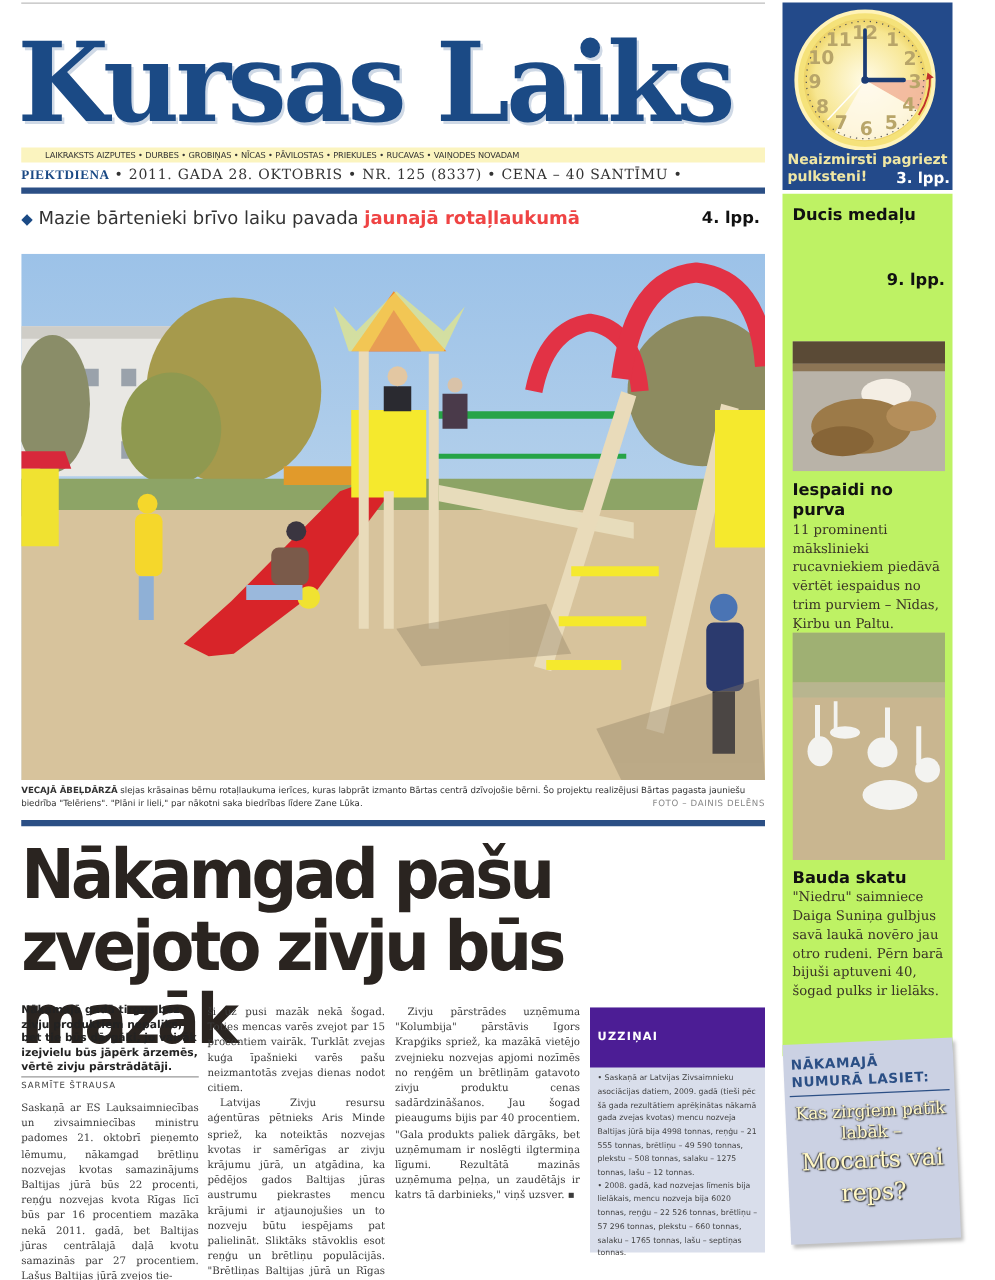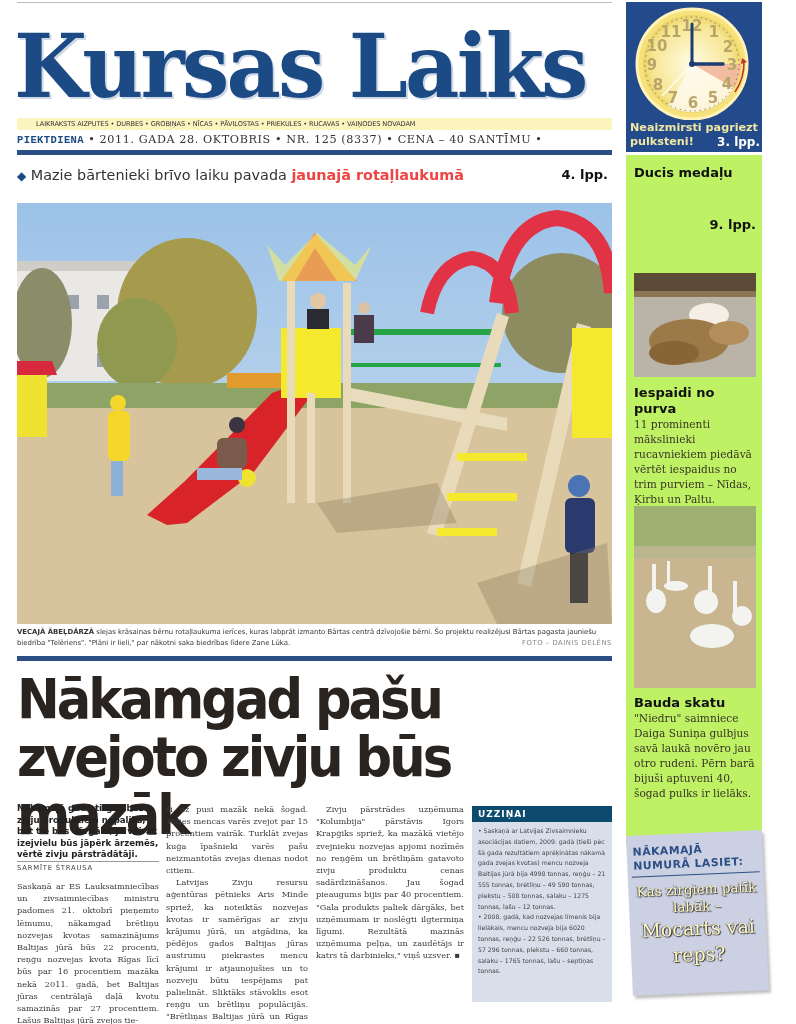--- a/index.html
+++ b/index.html
@@ -4,21 +4,21 @@
 <style>
   html, body { margin: 0; padding: 0; background: #ffffff; }
   body { width: 796px; height: 1024px; position: relative; overflow: hidden; font-family: "DejaVu Serif", serif; color: #222; }
   .abs { position: absolute; }
 
   
   .top-rule { left: 17px; top: 2px; width: 595px; height: 1px; background: #bdbdbd; }
   .logo { left: 14px; top: 20px; width: 600px; font-family: "DejaVu Serif", serif; font-weight: 700; font-size: 88px; line-height: 92px; color: #1b4a85; letter-spacing: -3px; text-shadow: 2px 2px 0 #cfd9e6; white-space: nowrap; transform: scaleX(0.955); transform-origin: left top; }
   .regions { left: 17px; top: 118px; width: 595px; height: 12px; background: #fbf4bf; font-family: "DejaVu Sans", sans-serif; font-size: 6.6px; line-height: 12px; color: #333; padding-left: 19px; box-sizing: border-box; white-space: nowrap; letter-spacing: -0.1px; }
   .dateline { left: 17px; top: 133px; width: 600px; font-size: 11.2px; line-height: 14px; white-space: nowrap; color: #333; letter-spacing: 0.6px; }
-  .dateline .day { font-family: Liberation Mono, monospace; font-weight: 700; color: #1b4a85; letter-spacing: 0.4px; font-size: 10.5px; }
+  .dateline .day { font-family: Liberation Serif, serif; font-weight: 700; color: #1b4a85; letter-spacing: 0.4px; font-size: 10.5px; }
   .blue-bar { left: 17px; top: 150px; width: 595px; height: 5px; background: #2b4f85; }
 
   
   .clock-box { left: 626px; top: 2px; width: 136px; height: 150px; background: #234a8a; }
   .clock-svg { position: absolute; left: 6px; top: 2px; }
   .clock-caption { position: absolute; left: 4px; top: 119px; width: 130px; font-family: "DejaVu Sans", sans-serif; font-weight: 700; font-size: 11.2px; line-height: 14px; color: #f0e7a4; }
   .clock-caption .pg { float: right; color: #ffffff; font-size: 12px; }
 
   
   .rail { left: 626px; top: 155px; width: 136px; height: 690px; background: #bef264; }
@@ -42,21 +42,21 @@
 
   
   .lead { left: 17px; top: 803px; width: 142px; font-family: "DejaVu Sans", sans-serif; font-weight: 700; font-size: 8.6px; line-height: 11.6px; color: #222; }
   .byline-rule { left: 17px; top: 861px; width: 142px; height: 1px; background: #999; }
   .byline { left: 17px; top: 864px; width: 142px; font-family: "DejaVu Sans", sans-serif; font-size: 6.8px; letter-spacing: 0.8px; color: #444; }
   .col { font-family: "DejaVu Serif", serif; font-size: 8.2px; line-height: 12.2px; color: #3b3b3b; text-align: justify; hyphens: auto; }
   .col p { margin: 0; text-indent: 10px; }
   .col p.first { text-indent: 0; }
 
   .fact { left: 472px; top: 806px; width: 140px; height: 196px; background: #d9deeb; }
-  .fact-head { background: #0c4a6e; color: #fff; font-family: "DejaVu Sans", sans-serif; font-weight: 700; font-size: 9px; letter-spacing: 1px; padding: 3px 6px; }
+  .fact-head { background: #4c1d95; color: #fff; font-family: "DejaVu Sans", sans-serif; font-weight: 700; font-size: 9px; letter-spacing: 1px; padding: 19px 6px; }
   .fact-body { padding: 4px 6px; font-family: "DejaVu Sans", sans-serif; font-size: 6.2px; line-height: 10.8px; color: #444; }
   .fact-body p { margin: 0; }
 
   
   .next { left: 626px; top: 836px; width: 136px; height: 160px; background: #cbd1e3; transform: rotate(-2.5deg); transform-origin: left top; box-shadow: 2px 3px 3px rgba(0,0,0,0.25); }
   .next-head { position: absolute; left: 6px; top: 10px; font-family: "DejaVu Sans", sans-serif; font-weight: 700; font-size: 10.8px; line-height: 14px; color: #2b4f85; letter-spacing: 0.5px; }
   .next-rule { position: absolute; left: 4px; top: 41px; width: 128px; height: 1px; background: #2b4f85; }
   .next-q { position: absolute; left: 2px; top: 48px; width: 132px; text-align: center; font-family: "DejaVu Serif", serif; color: #fff7c4; text-shadow: 1px 1px 1px #333, -1px 0 1px #555; }
   .next-q .small { font-size: 13.5px; line-height: 17px; }
   .next-q .big { font-size: 19px; line-height: 26px; }

